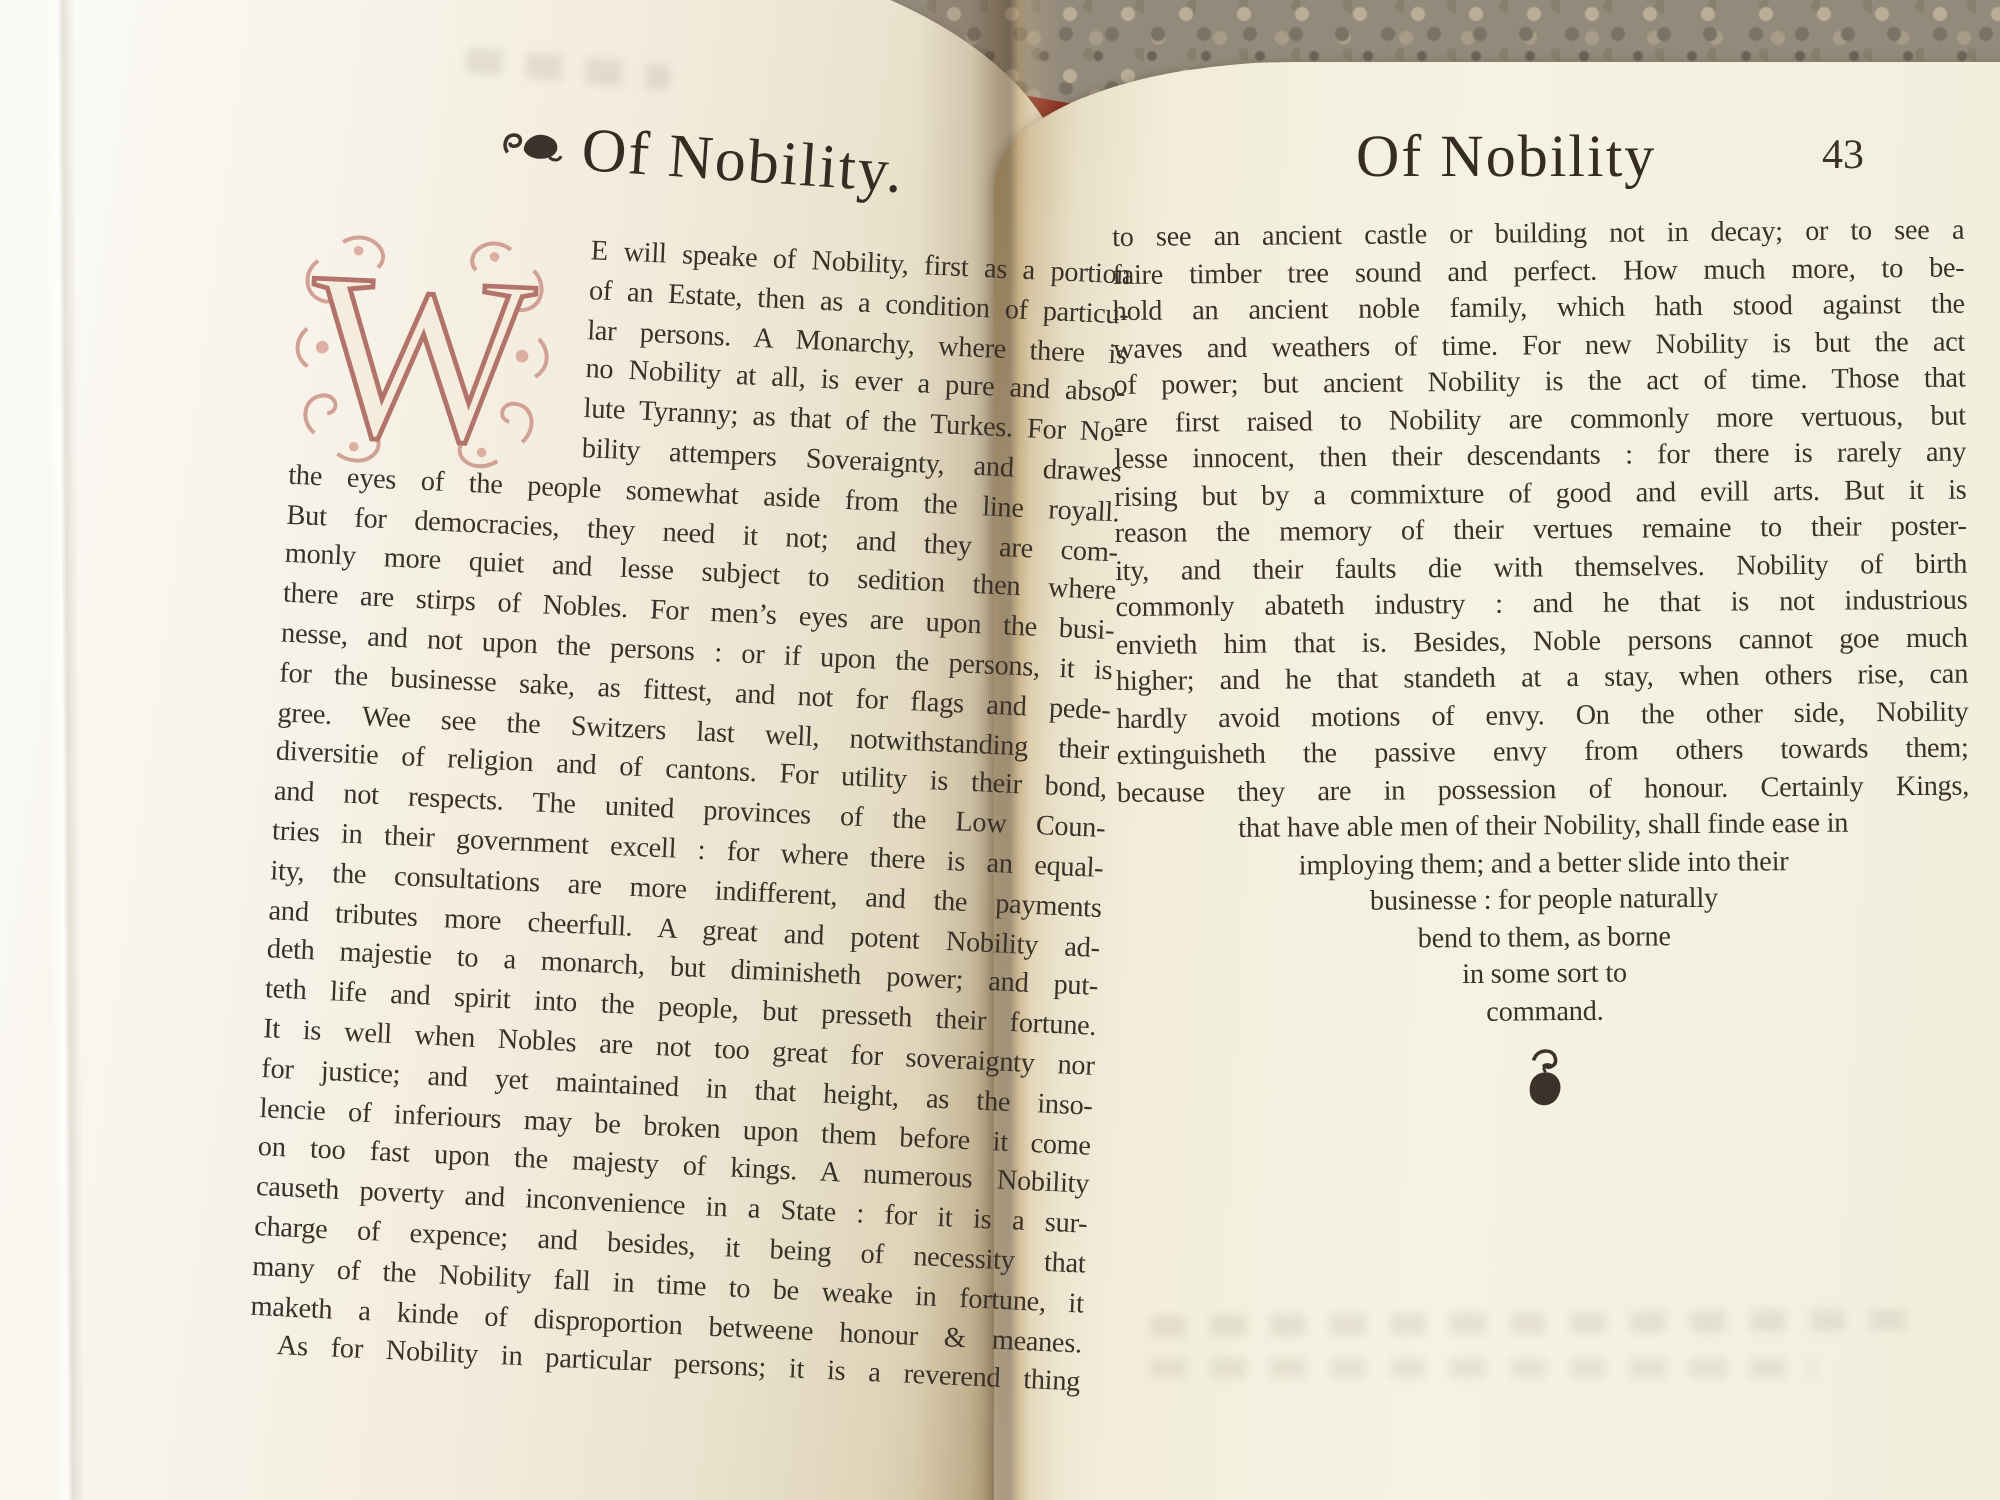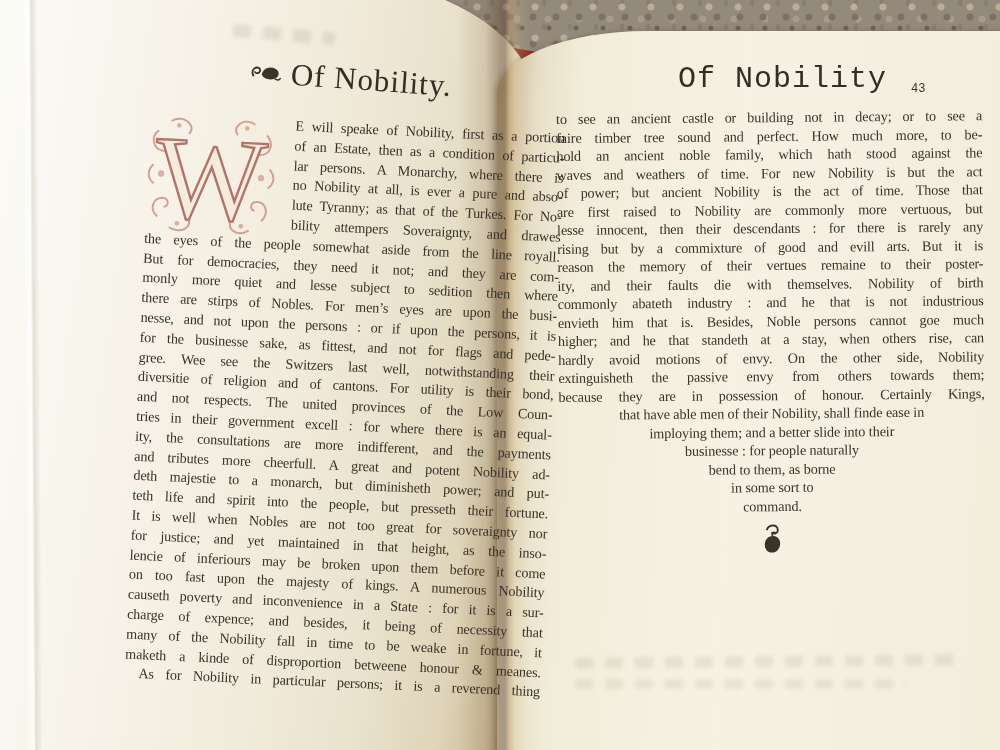--- a/index.html
+++ b/index.html
@@ -66,24 +66,24 @@
   .left-body{
     position:absolute;left:150px;top:110px;width:416px;
     transform:rotate(2.6deg);transform-origin:0 0;z-index:6;
   }
   .dc-float{float:left;width:140px;height:106px;margin:2px 6px 0 0;}
   .body-lines{
     font-size:14.2px;line-height:19.8px;letter-spacing:-0.15px;word-spacing:-0.8px;
     white-space:pre-line;text-align:justify;text-align-last:justify;color:#3a3128;
   }
   .right-header{
-    position:absolute;left:678px;top:62px;width:280px;z-index:6;font-family:Liberation Mono, monospace;
+    position:absolute;left:678px;top:62px;width:280px;z-index:6;
   }
   .right-header .t{font-size:30px;letter-spacing:1px;color:#352c24;}
-  .right-header .num{position:absolute;left:233px;top:20px;font-size:12px;color:#3a3128;}
+  .right-header .num{position:absolute;left:233px;top:3px;font-size:21px;color:#3a3128;}
   .right-text{
     position:absolute;left:556px;top:110px;width:426px;
     transform:rotate(-0.5deg);transform-origin:0 0;z-index:6;
   }
   .right-lines{
     font-size:14.2px;line-height:18.5px;letter-spacing:-0.15px;word-spacing:-0.8px;
     white-space:pre-line;text-align:justify;text-align-last:justify;color:#3a3128;
   }
   .taper-lines{
     font-size:14.2px;line-height:18.5px;letter-spacing:-0.1px;

